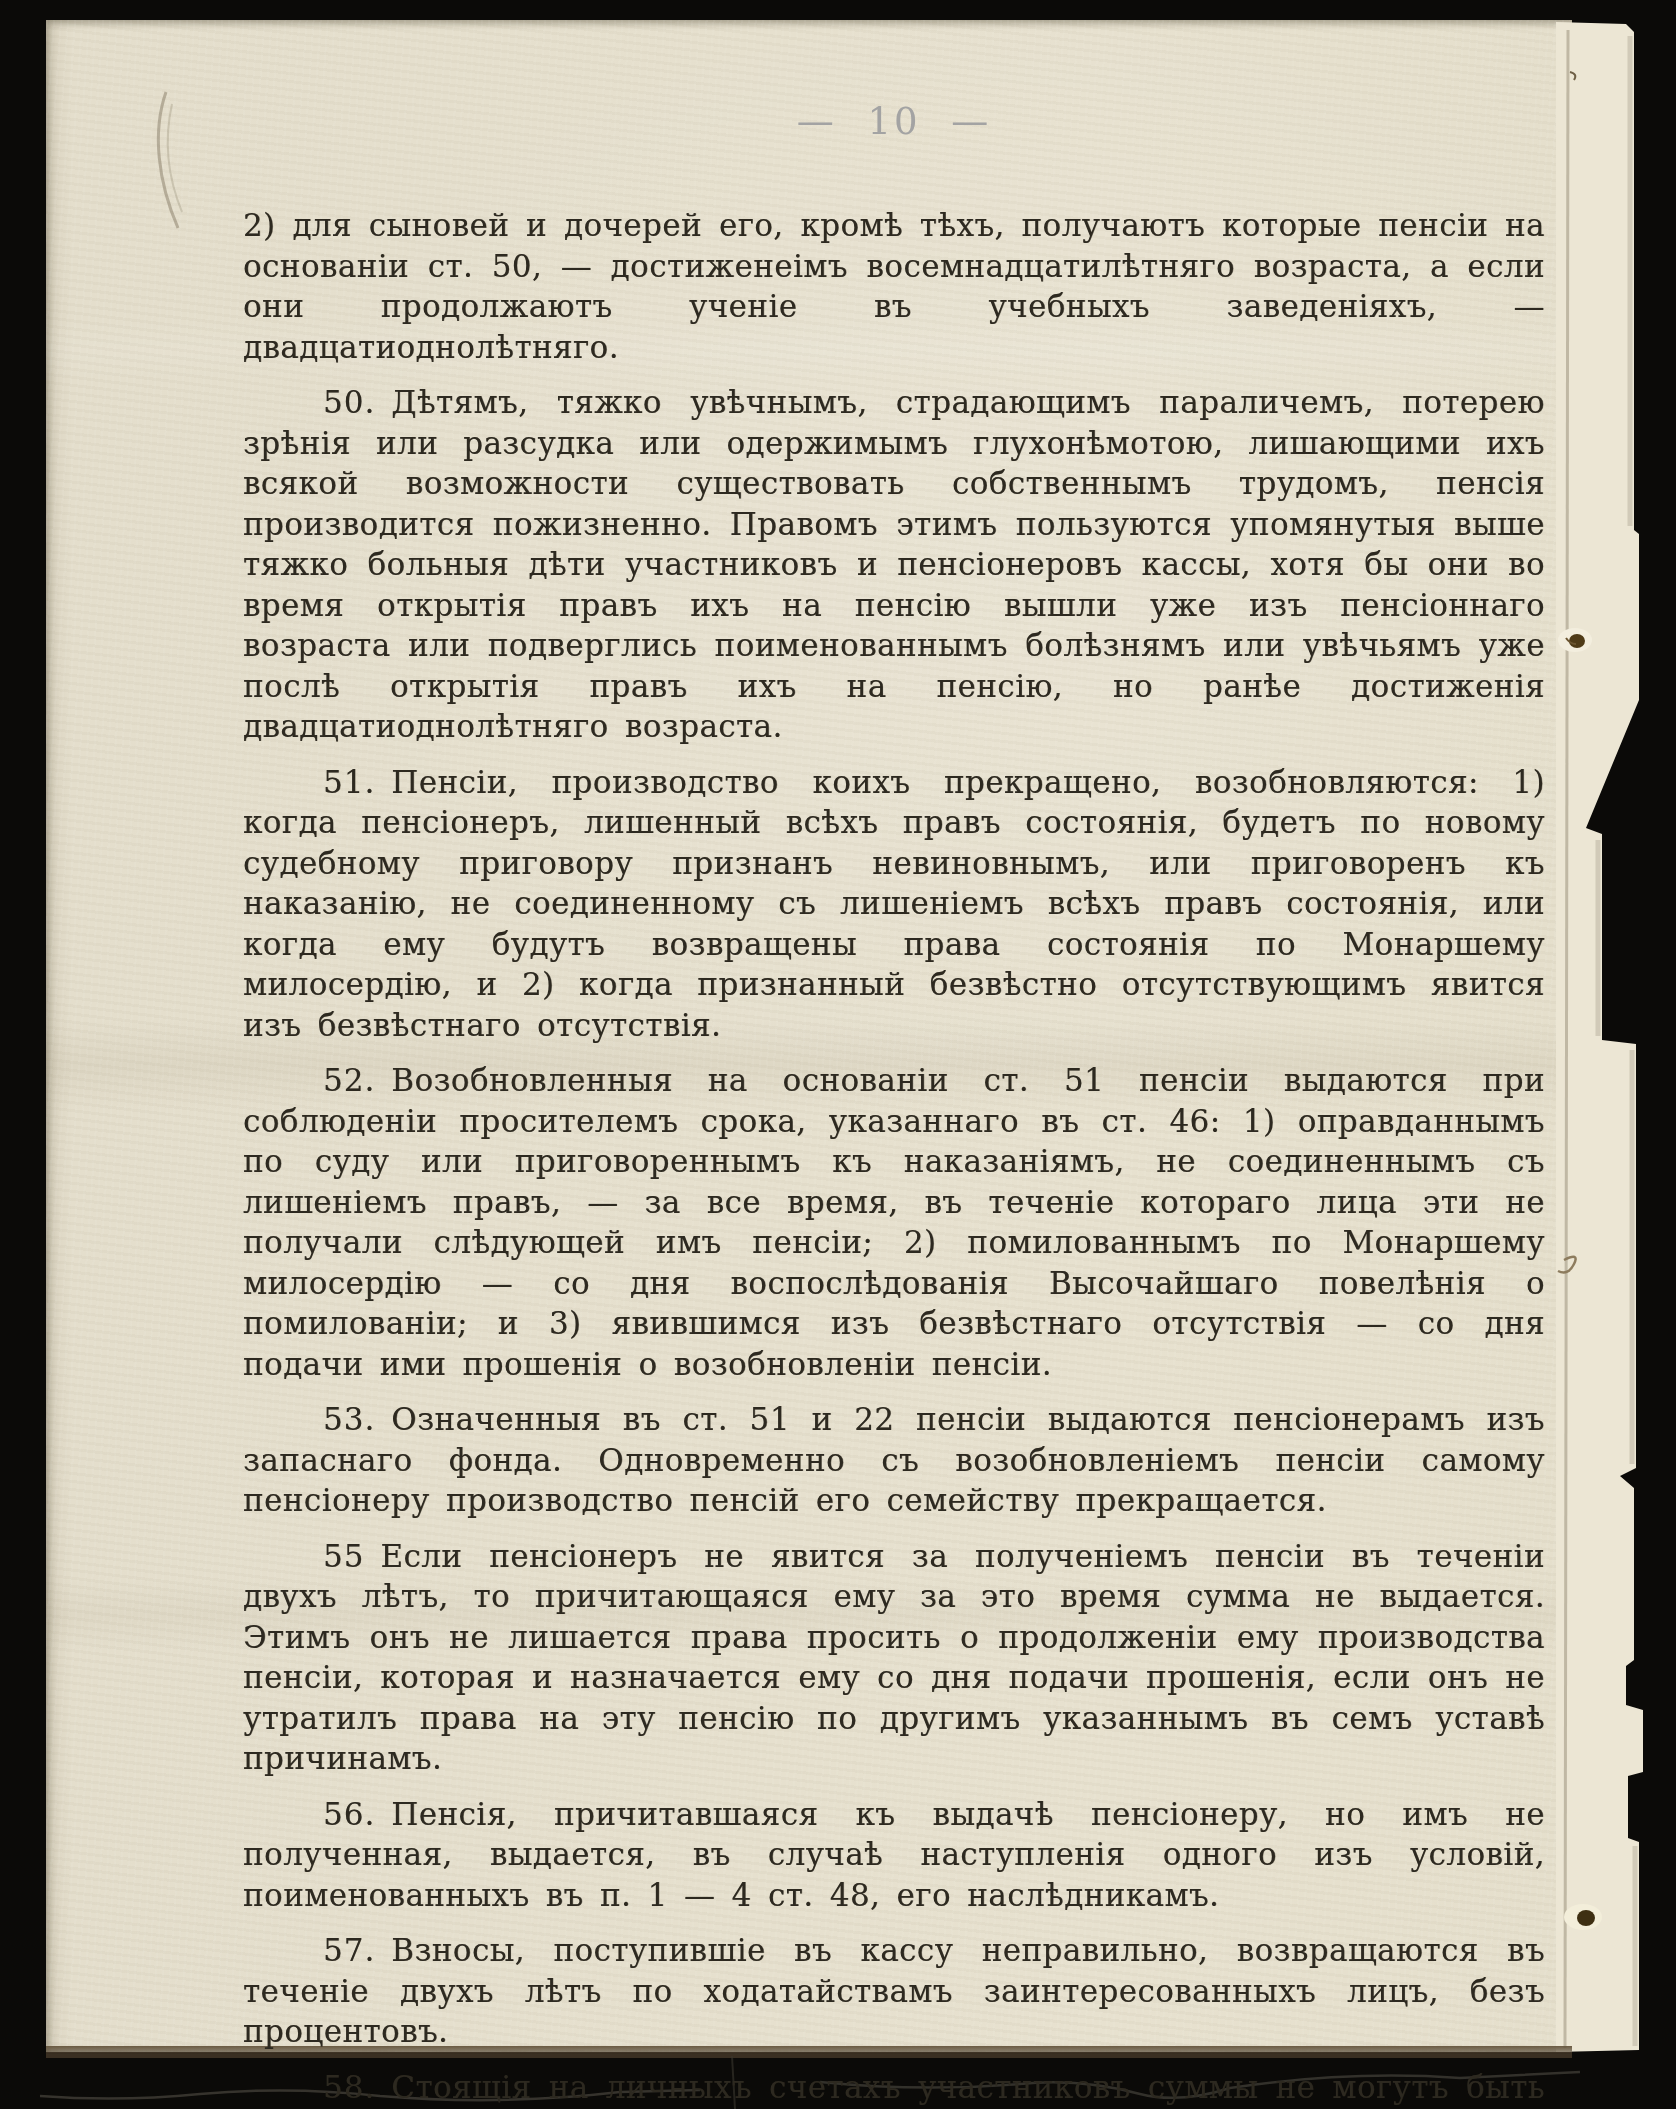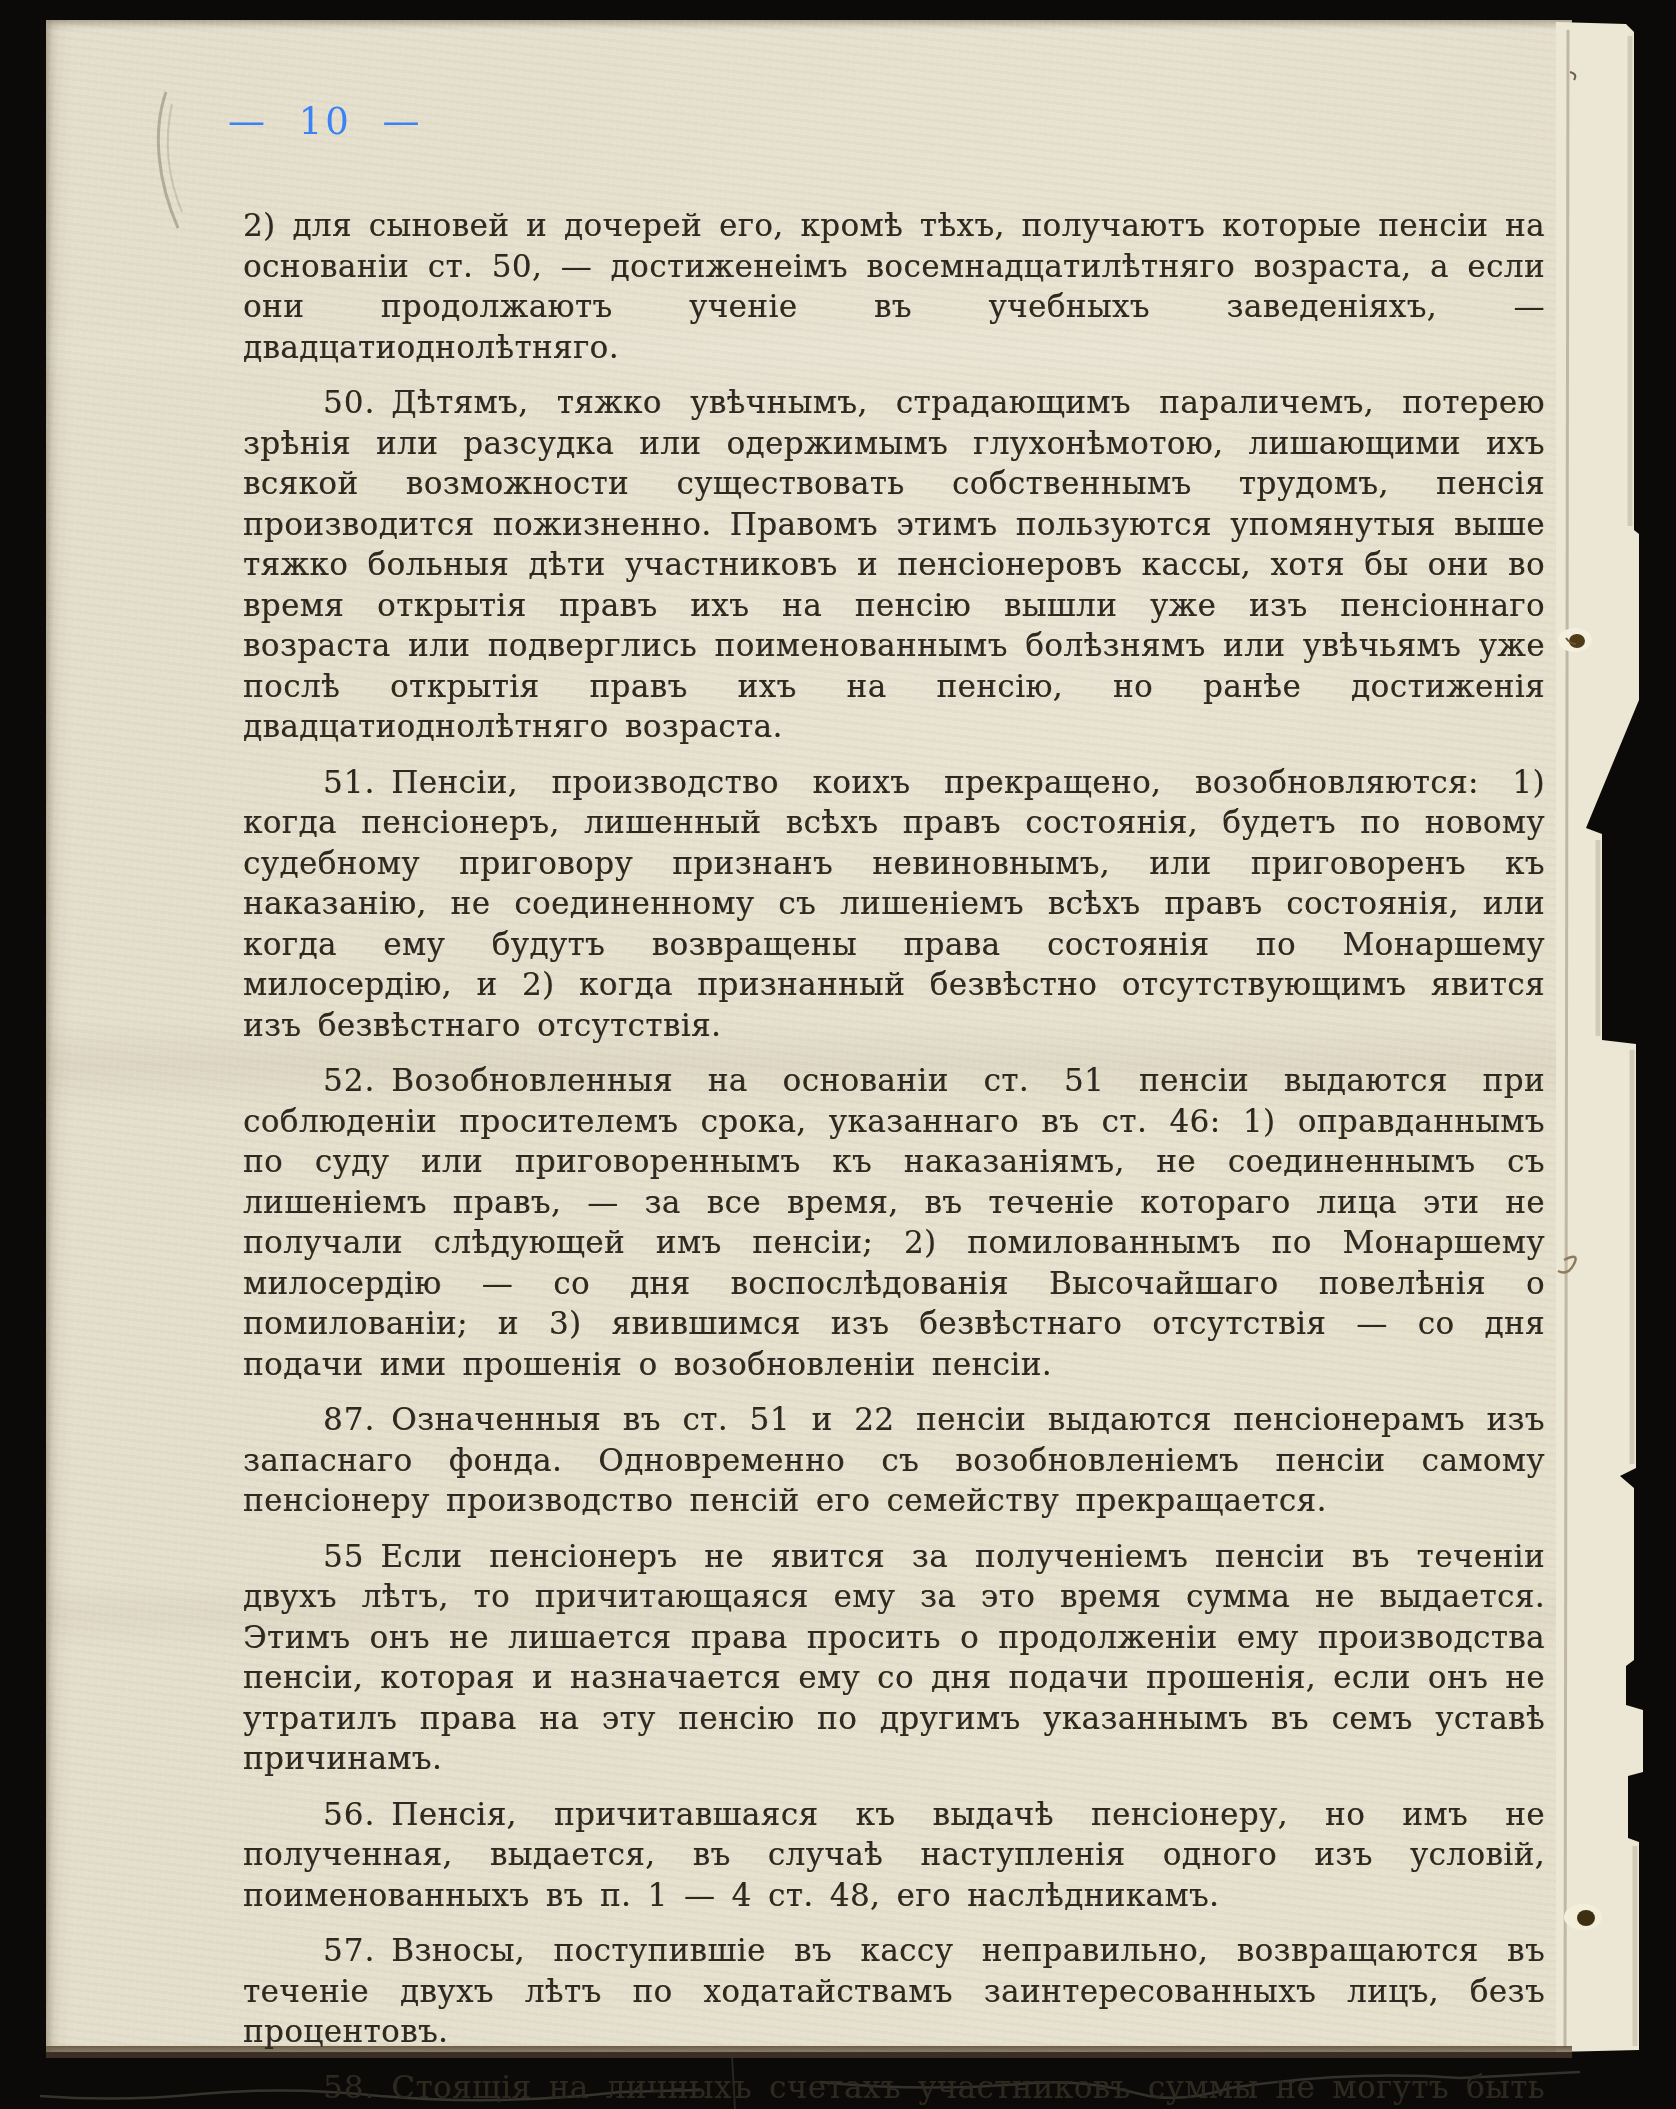--- a/index.html
+++ b/index.html
@@ -14,22 +14,22 @@
          border-bottom:6px solid #3a2f22;
          box-shadow:inset 0 4px 6px rgba(60,50,30,.25), inset 4px 0 9px rgba(60,50,30,.22);}
   .streak{position:absolute;left:0;width:100%;pointer-events:none;}
   .streak.s1{top:1000px;height:90px;background:linear-gradient(rgba(150,140,112,0) 0,rgba(150,140,112,.10) 50%,rgba(150,140,112,0) 100%);}
   .streak.s2{top:1560px;height:70px;background:linear-gradient(rgba(150,140,112,0) 0,rgba(150,140,112,.08) 50%,rgba(150,140,112,0) 100%);}
   .streak.s3{top:300px;height:60px;background:linear-gradient(rgba(255,255,255,0) 0,rgba(255,255,255,.07) 50%,rgba(255,255,255,0) 100%);}
   .grain{position:absolute;inset:0;pointer-events:none;
          background-image:repeating-linear-gradient(7deg, rgba(140,128,100,.05) 0 3px, transparent 3px 8px),
                           repeating-linear-gradient(94deg, rgba(255,255,255,.05) 0 2px, transparent 2px 7px);}
   
-  .header{position:absolute;left:228px;top:100px;width:1332px;
-          font-size:37px;color:#3b82f6;letter-spacing:3px;word-spacing:16px;}
+  .header{position:absolute;left:228px;top:100px;width:1332px;text-align:center;
+          font-size:37px;color:#a3a3a3;letter-spacing:3px;word-spacing:16px;}
   
   .doc{position:absolute;left:228px;top:190px;width:1332px;color:#2d2920;
        font-size:31px;line-height:40.5px;text-align:justify;letter-spacing:.4px;word-spacing:6px;
        text-shadow:.4px .4px .5px rgba(52,45,32,.45);}
   .doc p{margin:15px;padding:0;text-indent:80px;hyphens:none;}
   .doc p.cont{text-indent:0;}
   .artnum{font-weight:400;padding-right:16px;letter-spacing:1px;}
   
   svg.overlay{position:absolute;left:0;top:0;pointer-events:none;}
   .bottom-shadow{position:absolute;left:46px;top:2046px;width:1526px;height:8px;
@@ -82,20 +82,20 @@
 
   <div class="bottom-shadow"></div>
 
   <div class="header">— 10 —</div>
 
   <div class="doc">
     <p class="cont"><span>2) для сыновей и дочерей его, кромѣ тѣхъ, получаютъ которые пенсіи на основаніи ст. 50, — достиженеімъ восемнадцатилѣтняго возраста, а если они продолжаютъ ученіе въ учебныхъ заведеніяхъ, — двадцатиоднолѣтняго.</span></p>
     <p><b class="artnum">50.</b><span>Дѣтямъ, тяжко увѣчнымъ, страдающимъ параличемъ, потерею зрѣнія или разсудка или одержимымъ глухонѣмотою, лишающими ихъ всякой возможности существовать собственнымъ трудомъ, пенсія производится пожизненно. Правомъ этимъ пользуются упомянутыя выше тяжко больныя дѣти участниковъ и пенсіонеровъ кассы, хотя бы они во время открытія правъ ихъ на пенсію вышли уже изъ пенсіоннаго возраста или подверглись поименованнымъ болѣзнямъ или увѣчьямъ уже послѣ открытія правъ ихъ на пенсію, но ранѣе достиженія двадцатиоднолѣтняго возраста.</span></p>
     <p><b class="artnum">51.</b><span>Пенсіи, производство коихъ прекращено, возобновляются: 1) когда пенсіонеръ, лишенный всѣхъ правъ состоянія, будетъ по новому судебному приговору признанъ невиновнымъ, или приговоренъ къ наказанію, не соединенному съ лишеніемъ всѣхъ правъ состоянія, или когда ему будутъ возвращены права состоянія по Монаршему милосердію, и 2) когда признанный безвѣстно отсутствующимъ явится изъ безвѣстнаго отсутствія.</span></p>
     <p><b class="artnum">52.</b><span>Возобновленныя на основаніи ст. 51 пенсіи выдаются при соблюденіи просителемъ срока, указаннаго въ ст. 46: 1) оправданнымъ по суду или приговореннымъ къ наказаніямъ, не соединеннымъ съ лишеніемъ правъ, — за все время, въ теченіе котораго лица эти не получали слѣдующей имъ пенсіи; 2) помилованнымъ по Монаршему милосердію — со дня воспослѣдованія Высочайшаго повелѣнія о помилованіи; и 3) явившимся изъ безвѣстнаго отсутствія — со дня подачи ими прошенія о возобновленіи пенсіи.</span></p>
-    <p><b class="artnum">87.</b><span>Означенныя въ ст. 51 и 22 пенсіи выдаются пенсіонерамъ изъ запаснаго фонда. Одновременно съ возобновленіемъ пенсіи самому пенсіонеру производство пенсій его семейству прекращается.</span></p>
+    <p><b class="artnum">53.</b><span>Означенныя въ ст. 51 и 22 пенсіи выдаются пенсіонерамъ изъ запаснаго фонда. Одновременно съ возобновленіемъ пенсіи самому пенсіонеру производство пенсій его семейству прекращается.</span></p>
     <p><b class="artnum">55</b><span>Если пенсіонеръ не явится за полученіемъ пенсіи въ теченіи двухъ лѣтъ, то причитающаяся ему за это время сумма не выдается. Этимъ онъ не лишается права просить о продолженіи ему производства пенсіи, которая и назначается ему со дня подачи прошенія, если онъ не утратилъ права на эту пенсію по другимъ указаннымъ въ семъ уставѣ причинамъ.</span></p>
     <p><b class="artnum">56.</b><span>Пенсія, причитавшаяся къ выдачѣ пенсіонеру, но имъ не полученная, выдается, въ случаѣ наступленія одного изъ условій, поименованныхъ въ п. 1 — 4 ст. 48, его наслѣдникамъ.</span></p>
     <p><b class="artnum">57.</b><span>Взносы, поступившіе въ кассу неправильно, возвращаются въ теченіе двухъ лѣтъ по ходатайствамъ заинтересованныхъ лицъ, безъ процентовъ.</span></p>
     <p><b class="artnum">58.</b><span>Стоящія на личныхъ счетахъ участниковъ суммы не могутъ быть обращаемы на пополненіе взысканій съ сихъ участниковъ и ихъ семействъ. Присужденныя съ выбывшихъ участниковъ взысканія и утвержденные въ установленномъ</span></p>
   </div>
 
 </div>
 
 </body></html>

